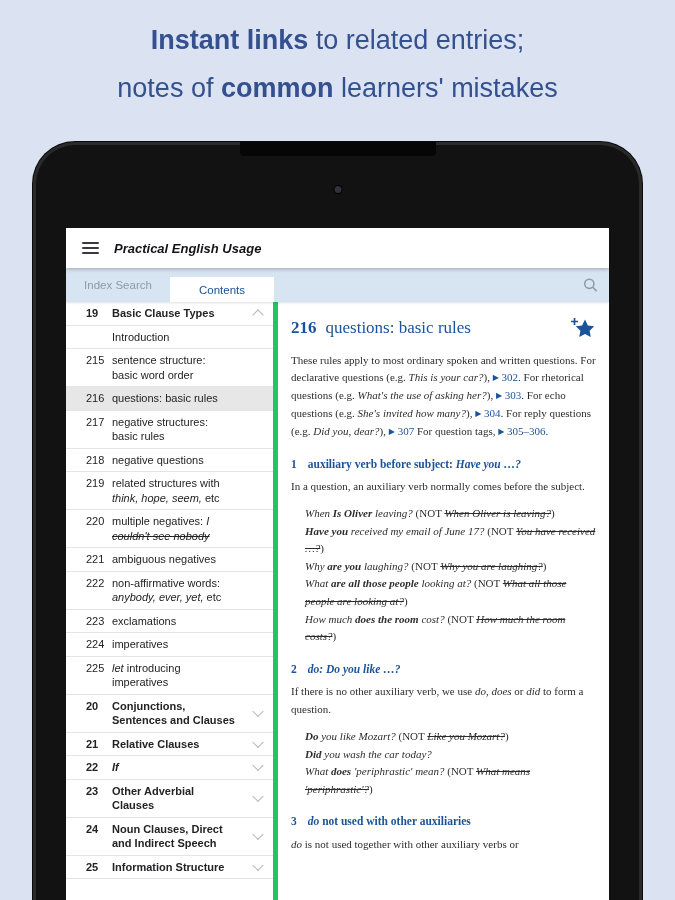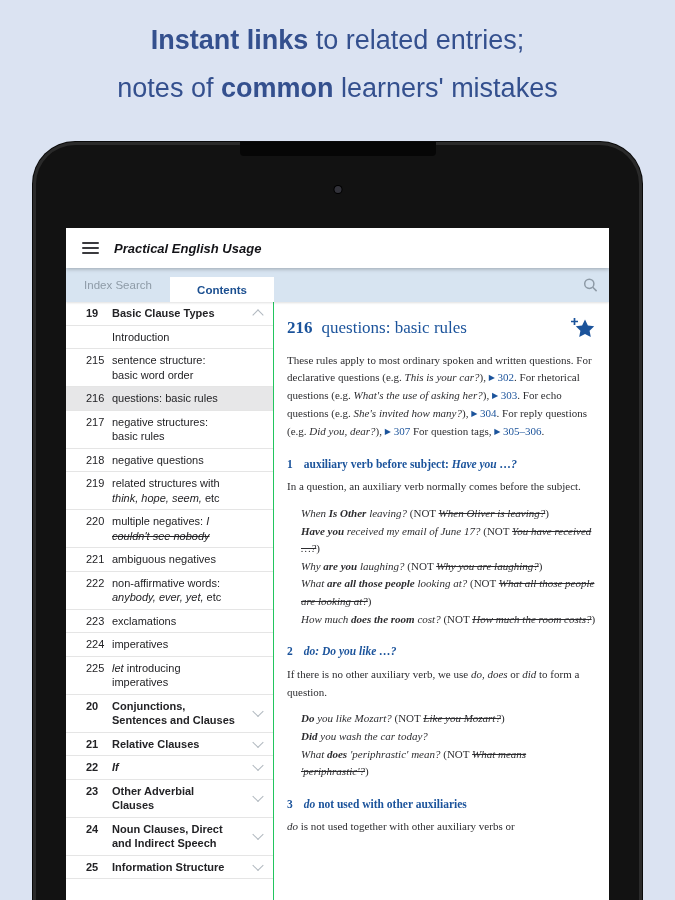--- a/index.html
+++ b/index.html
@@ -28,28 +28,28 @@
   
   .appbar{height:40px;display:flex;align-items:center;padding:0 16px;background:#fff;position:relative;z-index:3;
           box-shadow:0 1px 4px rgba(0,0,0,.28);font-style:italic;}
   .menu-icon{width:17px;height:12px;display:flex;flex-direction:column;justify-content:space-between;cursor:pointer;}
   .menu-icon span{display:block;height:2px;background:#3a3a3e;border-radius:1px;}
   .appbar-title{margin-left:15px;font-size:13px;font-weight:700;color:#141418;}
 
   
   .tabbar{height:34px;background:#d7e4f1;display:flex;position:relative;z-index:2;box-shadow:0 1px 2px rgba(0,0,0,.12);}
   .tab{width:104px;display:flex;align-items:center;justify-content:center;font-size:11.5px;color:#8e9ba7;cursor:pointer;}
-  .tab.active{background:#fff;color:#1b4f90;font-weight:700;margin-top:9px;}
+  .tab.active{background:#fff;color:#1b4f90;font-weight:400;margin-top:9px;}
   .search-icon{position:absolute;right:11px;top:50%;transform:translateY(-50%);cursor:pointer;}
 
   
   .body-row{display:flex;height:598px;background:#fff;}
 
   
-  .sidebar{width:207px;flex:none;border-right:1px solid #22c55e;overflow:hidden;}
+  .sidebar{width:207px;flex:none;border-right:5px solid #22c55e;overflow:hidden;}
   .sb-item{position:relative;display:flex;padding:4px 50px 4px 20px;border-bottom:1px solid #e5e5e5;
            font-size:11px;line-height:14.5px;color:#232326;cursor:pointer;}
   .sb-header{font-weight:700;padding-right:36px;}
   .sb-selected{background:#e7e7e8;}
   .sb-num{flex:0 0 26px;}
   .sb-txt{flex:1;}
   .chev{position:absolute;right:11px;top:50%;width:7px;height:7px;
         border-right:1.7px solid #b0b8bf;border-bottom:1.7px solid #b0b8bf;}
   .chev-down{transform:translateY(-70%) rotate(45deg);}
   .chev-up{transform:translateY(-25%) rotate(-135deg);}
@@ -191,21 +191,21 @@
           <span class="article-title">questions: basic rules</span>
           <svg class="star" width="26" height="23" viewBox="0 0 26 23">
             <path d="M15 2.5l2.9 6 6.3.8-4.6 4.4 1.2 6.4-5.8-3.2-5.8 3.2 1.2-6.4-4.6-4.4 6.3-.8z" fill="#1b539b"></path>
             <path d="M4.5 1v7M1 4.5h7" stroke="#1b539b" stroke-width="1.7" fill="none"></path>
           </svg>
         </div>
         <div>
             <div class="blk blk-para"><span>These rules apply to most ordinary spoken and written questions. For declarative questions (e.g. </span><span class="i">This is your car?</span><span>), </span><span class="lnk tri">▶</span><span class="lnk"> 302</span><span>. For rhetorical questions (e.g. </span><span class="i">What's the use of asking her?</span><span>), </span><span class="lnk tri">▶</span><span class="lnk"> 303</span><span>. For echo questions (e.g. </span><span class="i">She's invited how many?</span><span>), </span><span class="lnk tri">▶</span><span class="lnk"> 304</span><span>. For reply questions (e.g. </span><span class="i">Did you, dear?</span><span>), </span><span class="lnk tri">▶</span><span class="lnk"> 307</span><span> For question tags, </span><span class="lnk tri">▶</span><span class="lnk"> 305–306</span><span>.</span></div>
             <div class="blk blk-heading"><span class="blk-num">1</span><span>auxiliary verb before subject: </span><span class="b i">Have you …?</span></div>
             <div class="blk blk-para"><span>In a question, an auxiliary verb normally comes before the subject.</span></div>
-            <div class="blk blk-example"><span>When </span><span class="b">Is Other</span><span> leaving? </span><span class="u">(NOT </span><span class="st">When Oliver is leaving?</span><span class="u">)</span></div>
+            <div class="blk blk-example"><span>When </span><span class="b">Is Oliver</span><span> leaving? </span><span class="u">(NOT </span><span class="st">When Oliver is leaving?</span><span class="u">)</span></div>
             <div class="blk blk-example"><span class="b">Have you</span><span> received my email of June 17? </span><span class="u">(NOT </span><span class="st">You have received …?</span><span class="u">)</span></div>
             <div class="blk blk-example"><span>Why </span><span class="b">are you</span><span> laughing? </span><span class="u">(NOT </span><span class="st">Why you are laughing?</span><span class="u">)</span></div>
             <div class="blk blk-example"><span>What </span><span class="b">are all those people</span><span> looking at? </span><span class="u">(NOT </span><span class="st">What all those people are looking at?</span><span class="u">)</span></div>
             <div class="blk blk-example"><span>How much </span><span class="b">does the room</span><span> cost? </span><span class="u">(NOT </span><span class="st">How much the room costs?</span><span class="u">)</span></div>
             <div class="blk blk-heading"><span class="blk-num">2</span><span class="i">do: </span><span class="b i">Do you like …?</span></div>
             <div class="blk blk-para"><span>If there is no other auxiliary verb, we use </span><span class="i">do, does</span><span> or </span><span class="i">did</span><span> to form a question.</span></div>
             <div class="blk blk-example"><span class="b">Do</span><span> you like Mozart? </span><span class="u">(NOT </span><span class="st">Like you Mozart?</span><span class="u">)</span></div>
             <div class="blk blk-example"><span class="b">Did</span><span> you wash the car today?</span></div>
             <div class="blk blk-example"><span>What </span><span class="b">does</span><span> 'periphrastic' mean? </span><span class="u">(NOT </span><span class="st">What means 'periphrastic'?</span><span class="u">)</span></div>
             <div class="blk blk-heading"><span class="blk-num">3</span><span class="i">do</span><span> not used with other auxiliaries</span></div>

